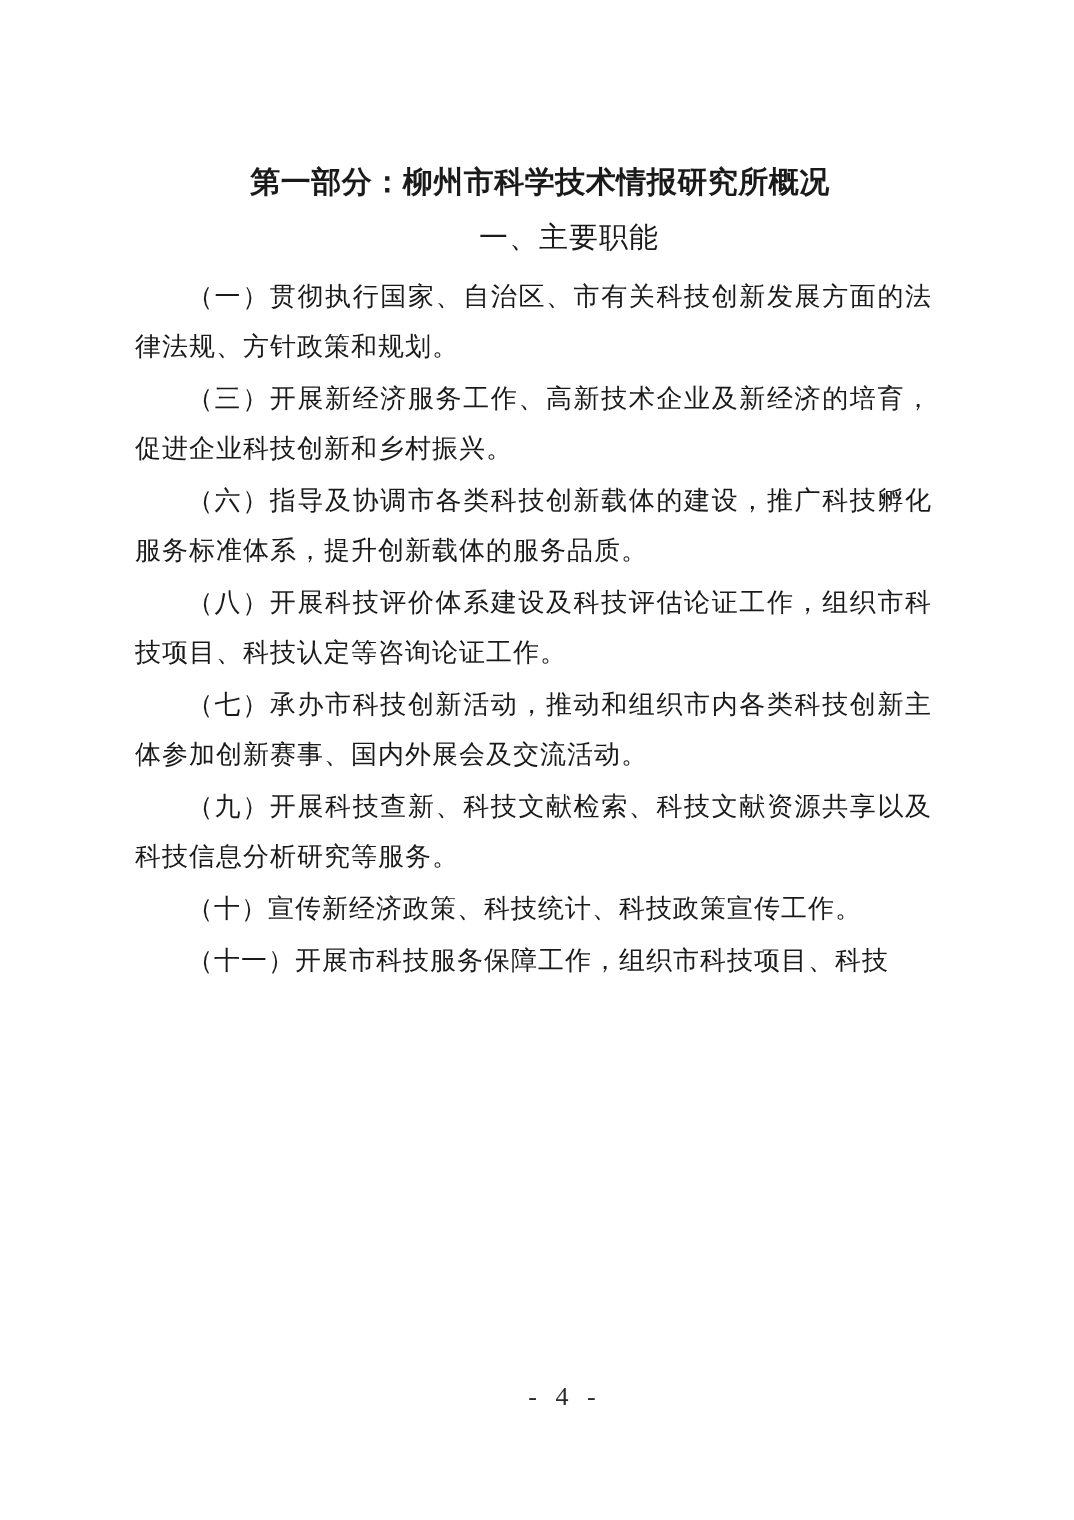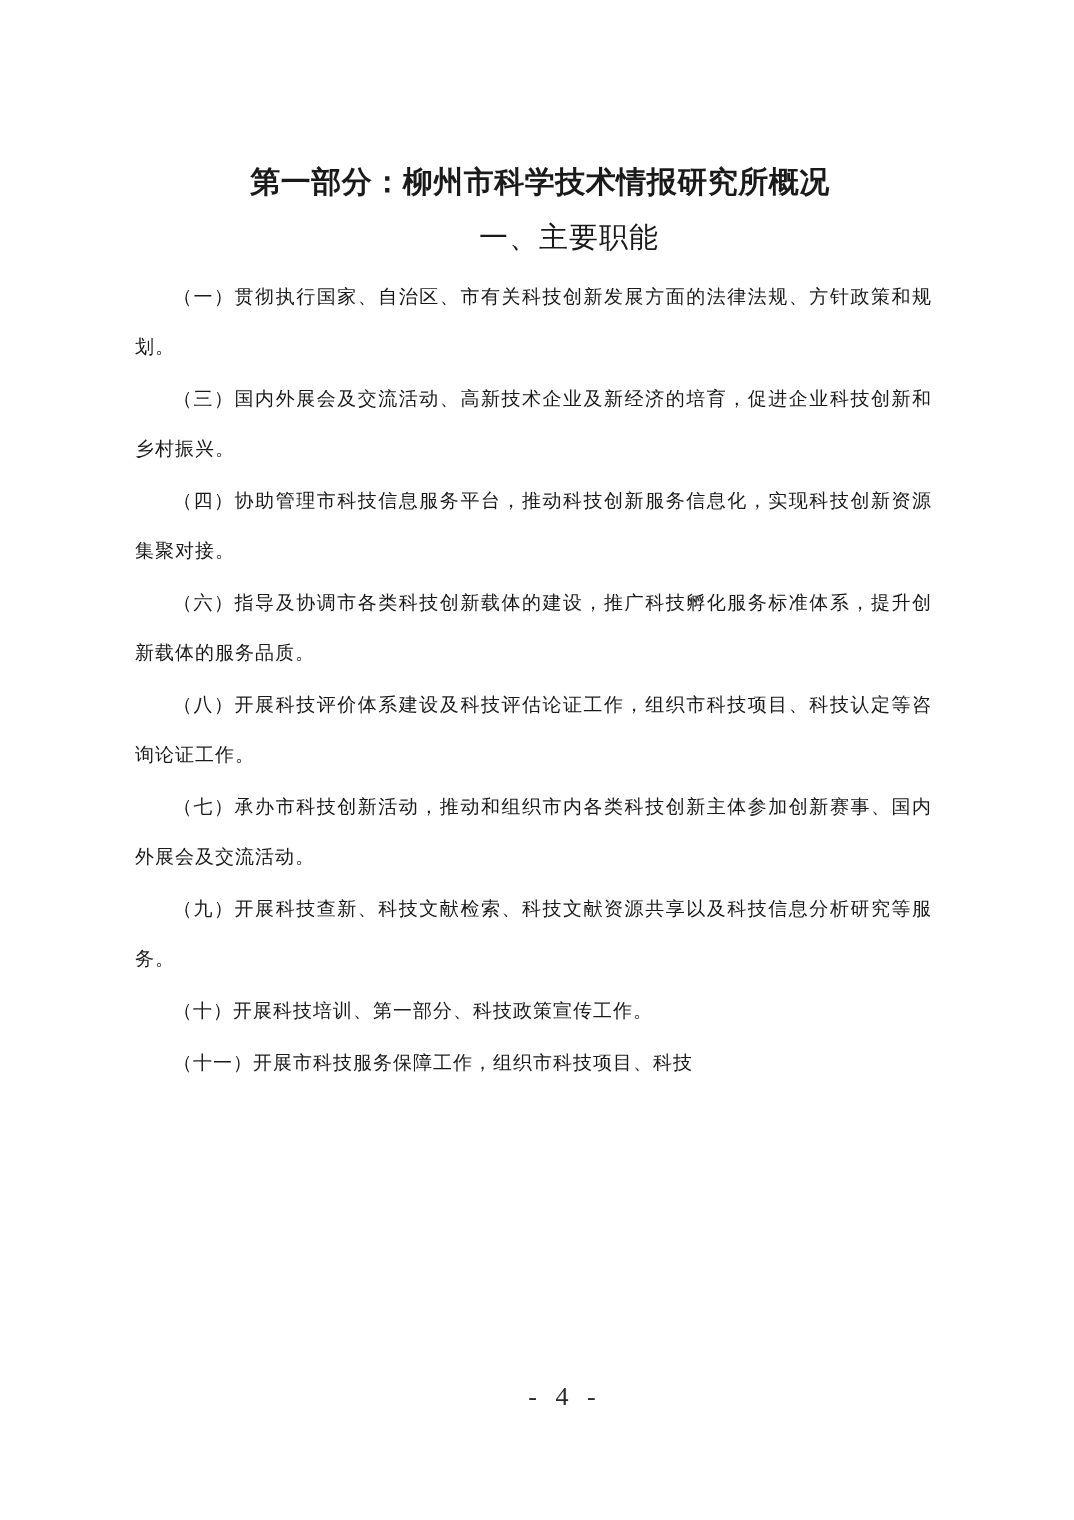--- a/index.html
+++ b/index.html
@@ -35,21 +35,21 @@
     line-height: 50px;
     text-indent: 2em;
     letter-spacing: 1px;
     text-align: center;
   }
   .paragraphs {
     margin-top: 10px;
   }
   .para {
     margin: 0 13px 2px 0;
-    font-size: 19px;
+    font-size: 26px;
     line-height: 50px;
     text-indent: 2em;
     text-align: justify;
     text-justify: inter-character;
     letter-spacing: 1px;
   }
   .page-footer {
     position: absolute;
     top: 1374px;
     left: 0;
@@ -66,25 +66,24 @@
 <body>
 
 <div class="page">
 
   <h1 class="doc-title">第一部分：柳州市科学技术情报研究所概况</h1>
 
   <h2 class="section-heading">一、主要职能</h2>
 
   <div class="paragraphs">
     <p class="para">（一）贯彻执行国家、自治区、市有关科技创新发展方面的法律法规、方针政策和规划。</p>
-    <p class="para">（三）国内外展会及交流活动、高新技术企业及新经济的培育，促进企业科技创新和乡村振兴。</p>
-    <p class="para">（四）协助管理市科技信息服务平台，推动科技创新服务信息化，实现科技创新资源集聚对接。</p>
+    <p class="para">（三）开展新经济服务工作、高新技术企业及新经济的培育，促进企业科技创新和乡村振兴。</p>
     <p class="para">（六）指导及协调市各类科技创新载体的建设，推广科技孵化服务标准体系，提升创新载体的服务品质。</p>
     <p class="para">（八）开展科技评价体系建设及科技评估论证工作，组织市科技项目、科技认定等咨询论证工作。</p>
     <p class="para">（七）承办市科技创新活动，推动和组织市内各类科技创新主体参加创新赛事、国内外展会及交流活动。</p>
     <p class="para">（九）开展科技查新、科技文献检索、科技文献资源共享以及科技信息分析研究等服务。</p>
-    <p class="para">（十）开展科技培训、第一部分、科技政策宣传工作。</p>
+    <p class="para">（十）宣传新经济政策、科技统计、科技政策宣传工作。</p>
     <p class="para">（十一）开展市科技服务保障工作，组织市科技项目、科技</p>
   </div>
 
   <div class="page-footer">- 4 -</div>
 
 </div>
 
 </body></html>

